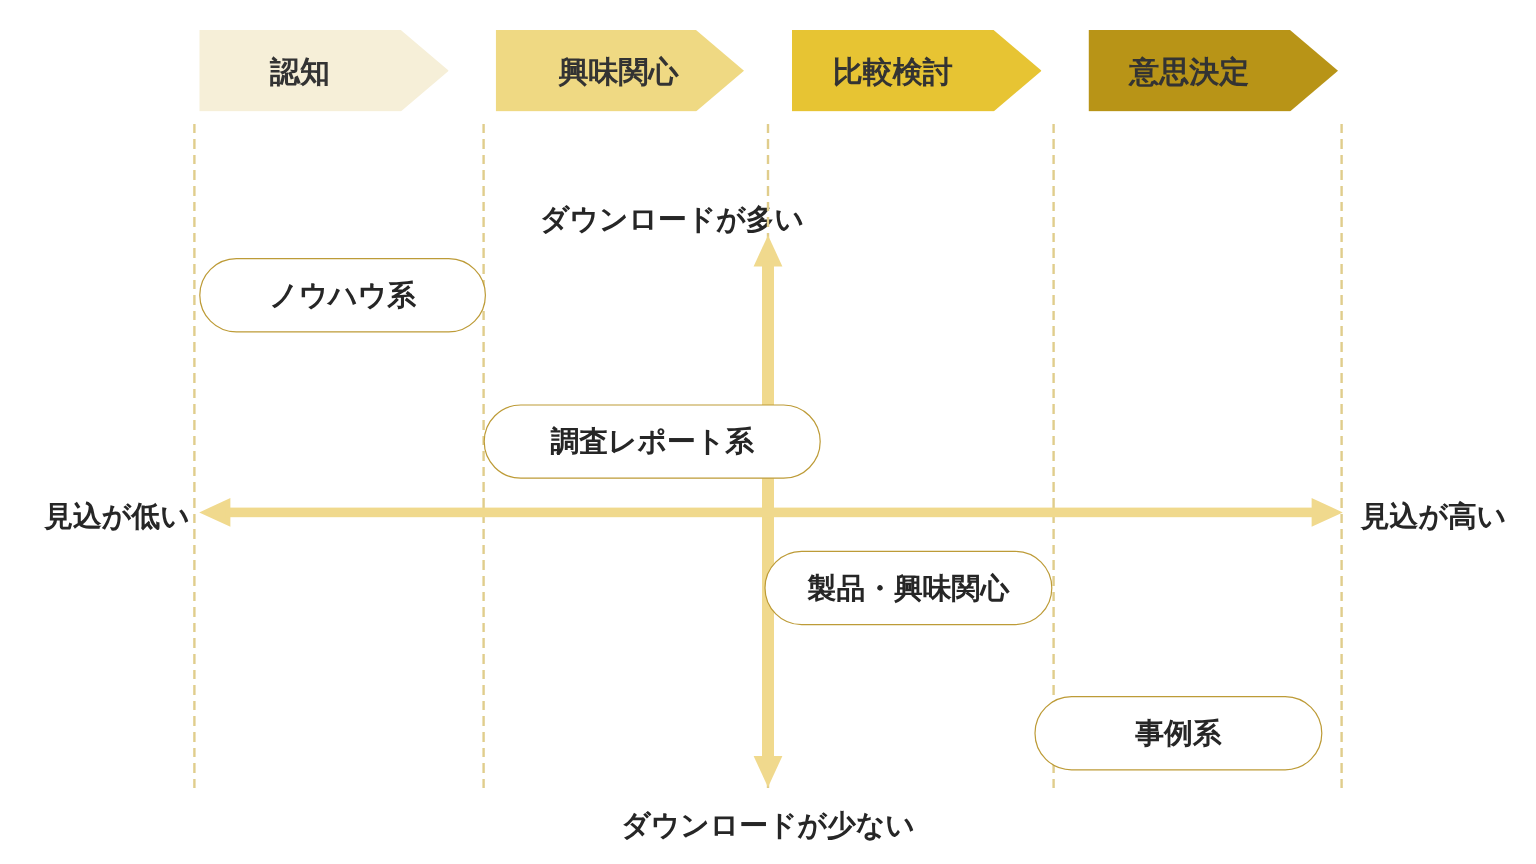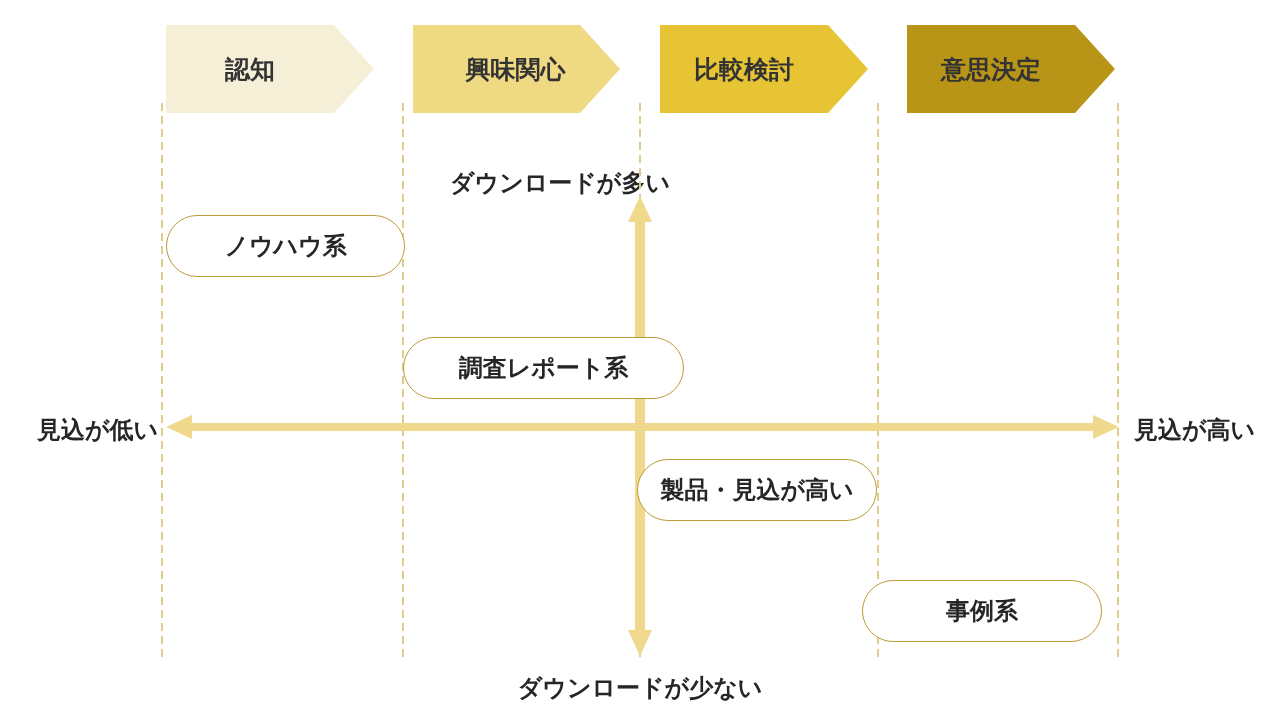--- a/index.html
+++ b/index.html
@@ -2,21 +2,21 @@
 <html style="--stage1: #f6efd8; --stage2: #efd983; --stage3: #e7c433; --stage4: #b89417; --arrow: #f0d98d; --dash: #e0cd8c; --pill-border: #bd9b37; --text: #262626;"><head>
 <meta charset="utf-8">
 <style>
   html,body{margin:0;padding:0;background:#ffffff;}
   #canvas{
     position:relative;width:1280px;height:720px;background:#ffffff;overflow:hidden;
     font-family:"Liberation Sans","DejaVu Sans",sans-serif;color:var(--text,#262626);
   }
   
   .banner{
-    position:absolute;top:25px;height:88px;display:flex;align-items:center;justify-content:center;
+    position:absolute;top:25px;height:68px;display:flex;align-items:center;justify-content:center;
     clip-path:polygon(0 0, calc(100% - 40px) 0, 100% 50%, calc(100% - 40px) 100%, 0 100%);
     padding-right:40px;box-sizing:border-box;
     font-size:25px;font-weight:bold;color:#333333;text-align:center;
   }
   .banner.b1{left:166px;width:208px;background:var(--stage1,#f6efd8);}
   .banner.b2{left:413px;width:207px;background:var(--stage2,#efd983);padding-left:38px;}
   .banner.b3{left:660px;width:208px;background:var(--stage3,#e7c433);}
   .banner.b4{left:907px;width:208px;background:var(--stage4,#b89417);}
   
   .dash-v{
@@ -102,19 +102,19 @@
   <div class="axis-label left">見込が低い</div>
   <div class="axis-label right">見込が高い</div>
 
   <div class="pill p1">
     <span>ノウハウ系</span>
   </div>
   <div class="pill p2">
     <span>調査レポート系</span>
   </div>
   <div class="pill p3">
-    <span>製品・見込が高い</span>
+    <span>製品・興味関心</span>
   </div>
   <div class="pill p4">
     <span>事例系</span>
   </div>
 
 </div>
 
 </body></html>

